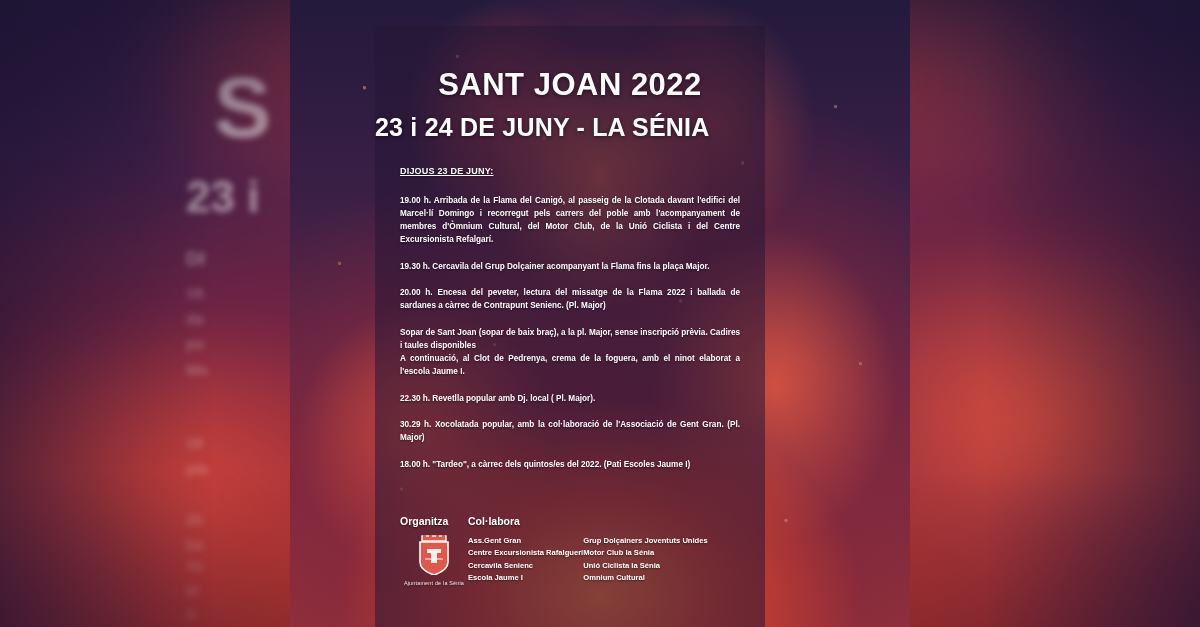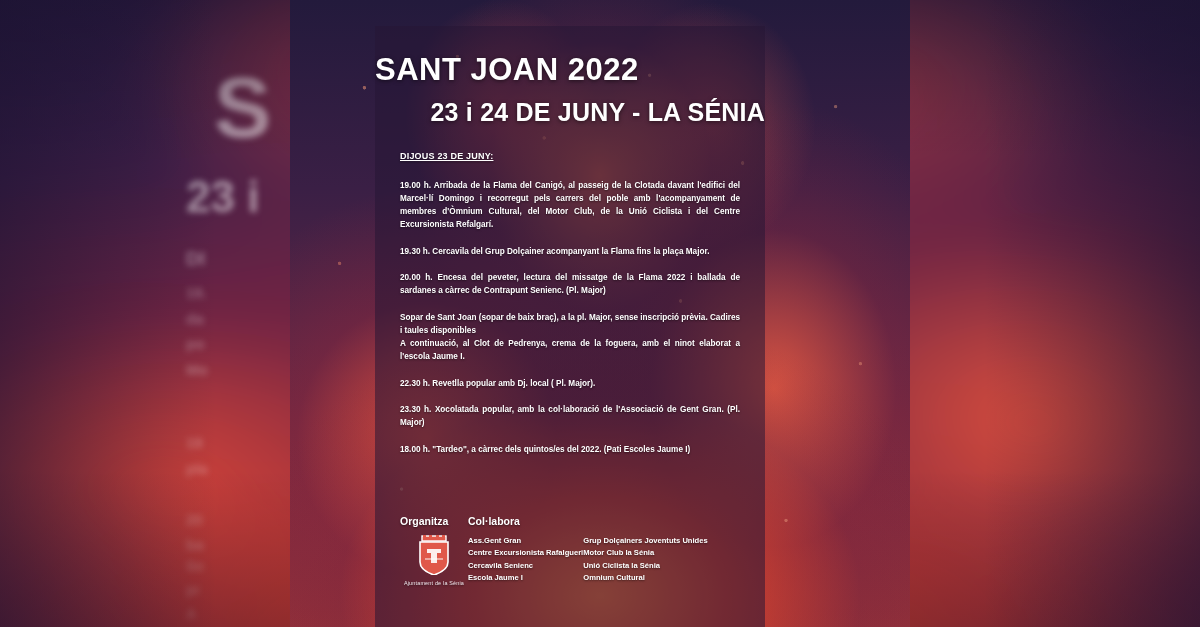--- a/index.html
+++ b/index.html
@@ -106,29 +106,29 @@
   }
 
   .content {
     position: absolute;
     left: 85px;
     top: 26px;
     width: 390px;
     color: #ffffff;
   }
   .title {
+    text-align: center;
+    font-size: 31px;
+    font-weight: bold;
+    letter-spacing: 0.5px;
+    margin: 41px 0 0 0;
+    text-shadow: 0 1px 4px rgba(0,0,0,0.55);
+  }
+  .subtitle {
     text-align: left;
-    font-size: 31px;
-    font-weight: bold;
-    letter-spacing: 0.5px;
-    margin: 26px 0 0 0;
-    text-shadow: 0 1px 4px rgba(0,0,0,0.55);
-  }
-  .subtitle {
-    text-align: right;
     font-size: 25px;
     font-weight: bold;
     margin: 10px 0 0 0;
     letter-spacing: 0.2px;
     text-shadow: 0 1px 4px rgba(0,0,0,0.55);
   }
   .body {
     margin: 22px 25px 0 25px;
     font-size: 8.2px;
     line-height: 1.62;
@@ -231,21 +231,21 @@
 
     <div class="body">
       <div class="day-heading">DIJOUS 23 DE JUNY:</div>
 
       <p class="para">19.00 h. Arribada de la Flama del Canigó, al passeig de la Clotada davant l'edifici del Marcel·lí Domingo i recorregut pels carrers del poble amb l'acompanyament de membres d'Òmnium Cultural, del Motor Club, de la Unió Ciclista i del Centre Excursionista Refalgarí.</p>
       <p class="para">19.30 h. Cercavila del Grup Dolçainer acompanyant la Flama fins la plaça Major.</p>
       <p class="para">20.00 h. Encesa del peveter, lectura del missatge de la Flama 2022 i ballada de sardanes a càrrec de Contrapunt Senienc. (Pl. Major)</p>
       <p class="para tight">Sopar de Sant Joan (sopar de baix braç), a la pl. Major, sense inscripció prèvia. Cadires i taules disponibles</p>
       <p class="para">A continuació, al Clot de Pedrenya, crema de la foguera, amb el ninot elaborat a l'escola Jaume I.</p>
       <p class="para">22.30 h. Revetlla popular amb Dj. local ( Pl. Major).</p>
-      <p class="para">23.30 h. Xocolatada popular, amb la col·laboració de l'Associació de Gent Gran. (Pl. Major)</p>
+      <p class="para">30.29 h. Xocolatada popular, amb la col·laboració de l'Associació de Gent Gran. (Pl. Major)</p>
 
       <p class="para">18.00 h. "Tardeo", a càrrec dels quintos/es del 2022. (Pati Escoles Jaume I)</p>
     </div>
   </div>
 
   <div class="footer">
     <div class="footer-heads">
       <div class="head-organitza">Organitza</div>
       <div>Col·labora</div>
     </div>

